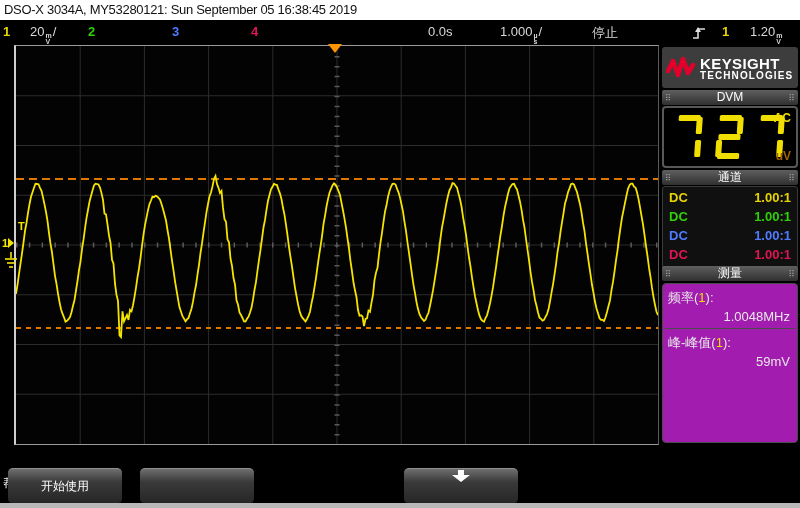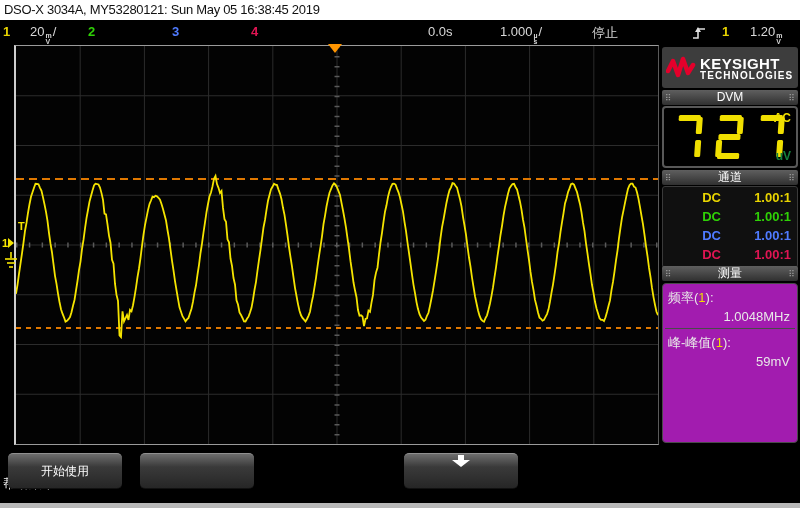--- a/index.html
+++ b/index.html
@@ -25,21 +25,21 @@
   .trig-time{position:absolute;left:328px;top:44px;width:0;height:0;
       border-left:7px solid transparent;border-right:7px solid transparent;border-top:9px solid #ff9500;}
   .t-mark{position:absolute;left:18px;top:220px;color:#f5e400;font-size:11px;font-weight:bold;}
   .ch1-mark{position:absolute;left:2px;top:237px;color:#f5e400;font-size:11px;font-weight:bold;}
   .ch1-mark .tri{display:inline-block;width:0;height:0;border-top:5px solid transparent;
       border-bottom:5px solid transparent;border-left:6px solid #f5e400;vertical-align:-1px;}
   .gnd{position:absolute;left:3px;top:252px;}
 
   
   .help-label{position:absolute;left:3px;top:447px;color:#eee;font-size:13px;margin-top:28px;}
-  .btn{position:absolute;top:453px;width:114px;height:34px;border-radius:5px;
+  .btn{position:absolute;top:468px;width:114px;height:34px;border-radius:5px;
        background:linear-gradient(#6e6e6e,#3a3a3a 38%,#262626);border-top:1px solid #909090;
        border-bottom:1px solid #111;color:#fff;font-size:12px;text-align:center;}
   .btn .l1{margin-top:3px;}
   .btn.single .l1{margin-top:9px;}
   .btn .l2{margin-top:1px;}
   .btn .ico{position:absolute;left:9px;top:6px;}
   .bottom-strip{position:absolute;left:0;top:503px;width:800px;height:5px;background:#b9b9b9;}
 
   
   .panel{position:absolute;left:660px;top:45px;width:112px;height:463px;}
@@ -49,39 +49,39 @@
   .logo .txt{margin-left:4px;color:#fff;}
   .logo .k1{font-size:15px;font-weight:bold;letter-spacing:0.4px;line-height:15px;}
   .logo .k2{font-size:10px;font-weight:bold;letter-spacing:1.1px;line-height:9px;}
   .hdr{position:absolute;left:2px;width:136px;height:15px;background:linear-gradient(#5f5f5f,#303030);
        color:#fff;font-size:12px;text-align:center;line-height:15px;border-radius:2px;}
   .hdr .grip{position:absolute;top:1px;font-size:9px;color:#999;}
   .hdr .grip.gl{left:3px;} .hdr .grip.gr{right:3px;}
   .dvm-box{position:absolute;left:2px;top:61px;width:132px;height:58px;background:#000;
        border:2px solid #585858;border-radius:4px;}
   .dvm-mode{position:absolute;right:5px;top:3px;color:#f0df00;font-size:12px;font-weight:bold;}
-  .dvm-unit{position:absolute;right:5px;bottom:3px;color:#15803d;font-size:12px;font-weight:bold;}
+  .dvm-unit{position:absolute;right:5px;bottom:3px;color:#a16207;font-size:12px;font-weight:bold;}
   .chan-box{position:absolute;left:2px;top:141px;width:134px;height:80px;background:#101010;
-       border:1px solid #3a3a3a;border-radius:3px;font-size:13px;font-weight:bold;text-align:center;}
+       border:1px solid #3a3a3a;border-radius:3px;font-size:13px;font-weight:bold;}
   .chrow{position:absolute;left:6px;right:6px;height:19px;line-height:19px;}
   .chrow .rt{float:right;}
   .meas-box{position:absolute;left:2px;top:238px;width:134px;height:158px;background:#a21caf;
        border:1px solid #4a4a4a;border-radius:4px;color:#e8e8e8;font-size:13px;}
   .meas-box .lbl{position:absolute;left:5px;}
   .meas-box .val{position:absolute;right:7px;}
   .meas-box .chn{color:#f0df00;}
   .meas-div{position:absolute;left:2px;right:2px;top:44px;border-top:1px solid #4a4a4a;}
 </style>
 </head>
 <body>
 
 <div id="screen">
 
   <div class="titlebar">
-    <span>DSO-X 3034A, MY53280121: Sun May 05 16:38:45 2019</span>
+    <span>DSO-X 3034A, MY53280121: Sun September 05 16:38:45 2019</span>
   </div>
 
   <div class="statusbar">
     <span class="sb chnum" style="left:3px;color:#e8d400">1</span>
     <span class="sb" style="left:30px"><span>20</span><span class="stk">
           <i>m</i>
           <i>V</i>
         </span><span>/</span></span>
     <span class="sb chnum" style="left:88px;color:#2fd106">2</span>
     <span class="sb chnum" style="left:172px;color:#4f7bff">3</span>

